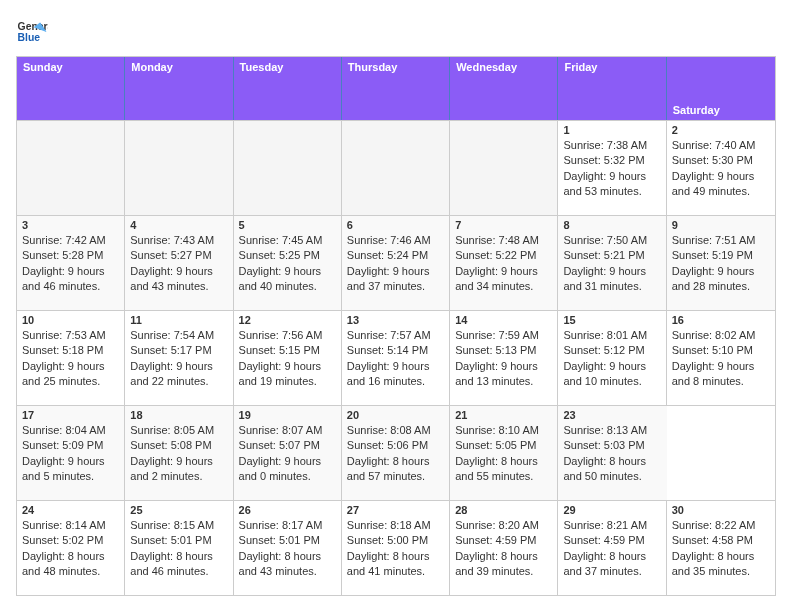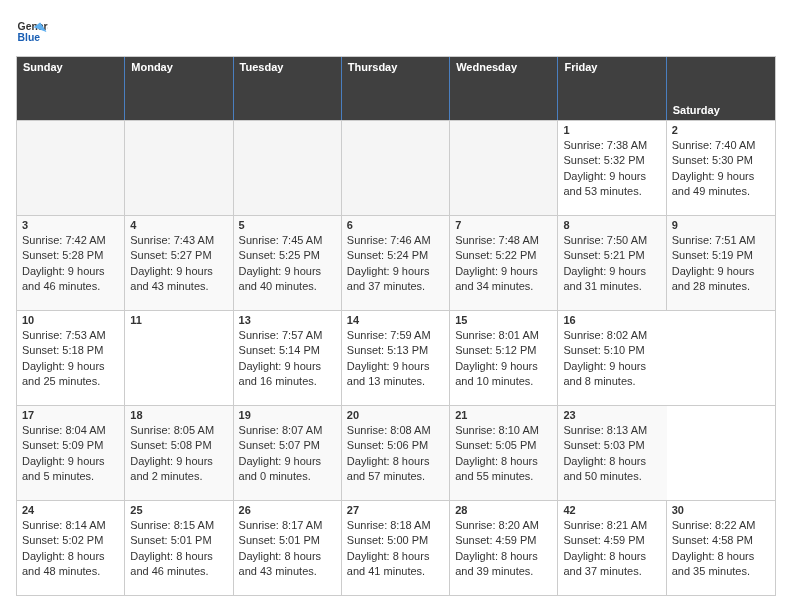--- a/index.html
+++ b/index.html
@@ -46,21 +46,21 @@
     }
     .calendar {
       flex: 1;
       display: flex;
       flex-direction: column;
       border: 1px solid #ccc;
     }
     .cal-header {
       display: grid;
       grid-template-columns: repeat(7, 1fr);
-      background: #404040;
+      background: #8b5cf6;
     }
     .cal-header-cell {
       color: #fff;
       font-size: 11px;
       font-weight: bold;
       padding: 4px 6px;
       border-right: 1px solid #4a7fc0;
       text-align: left;
     }
     .cal-header-cell:last-child { border-right: none; margin-top: 43px; }
@@ -173,20 +173,25 @@
             <div class="day-info">Sunrise: 7:51 AM<br>Sunset: 5:19 PM<br>Daylight: 9 hours and 28 minutes.</div>
           </div>
         </div>
         <div class="cal-row">
           <div class="cal-cell">
             <div class="day-num">10</div>
             <div class="day-info">Sunrise: 7:53 AM<br>Sunset: 5:18 PM<br>Daylight: 9 hours and 25 minutes.</div>
           </div>
           <div class="cal-cell">
             <div class="day-num">11</div>
+            <div class="day-info">Sunrise: 7:54 AM<br>Sunset: 5:17 PM<br>Daylight: 9 hours and 22 minutes.</div>
+          </div>
+          <div class="cal-cell">
+            <div class="day-num">12</div>
+            <div class="day-info">Sunrise: 7:56 AM<br>Sunset: 5:15 PM<br>Daylight: 9 hours and 19 minutes.</div>
           </div>
           <div class="cal-cell">
             <div class="day-num">13</div>
             <div class="day-info">Sunrise: 7:57 AM<br>Sunset: 5:14 PM<br>Daylight: 9 hours and 16 minutes.</div>
           </div>
           <div class="cal-cell">
             <div class="day-num">14</div>
             <div class="day-info">Sunrise: 7:59 AM<br>Sunset: 5:13 PM<br>Daylight: 9 hours and 13 minutes.</div>
           </div>
           <div class="cal-cell">
@@ -239,21 +244,21 @@
           </div>
           <div class="cal-cell">
             <div class="day-num">27</div>
             <div class="day-info">Sunrise: 8:18 AM<br>Sunset: 5:00 PM<br>Daylight: 8 hours and 41 minutes.</div>
           </div>
           <div class="cal-cell">
             <div class="day-num">28</div>
             <div class="day-info">Sunrise: 8:20 AM<br>Sunset: 4:59 PM<br>Daylight: 8 hours and 39 minutes.</div>
           </div>
           <div class="cal-cell">
-            <div class="day-num">42</div>
+            <div class="day-num">29</div>
             <div class="day-info">Sunrise: 8:21 AM<br>Sunset: 4:59 PM<br>Daylight: 8 hours and 37 minutes.</div>
           </div>
           <div class="cal-cell">
             <div class="day-num">30</div>
             <div class="day-info">Sunrise: 8:22 AM<br>Sunset: 4:58 PM<br>Daylight: 8 hours and 35 minutes.</div>
           </div>
         </div>
       </div>
   </div>
 </div>

